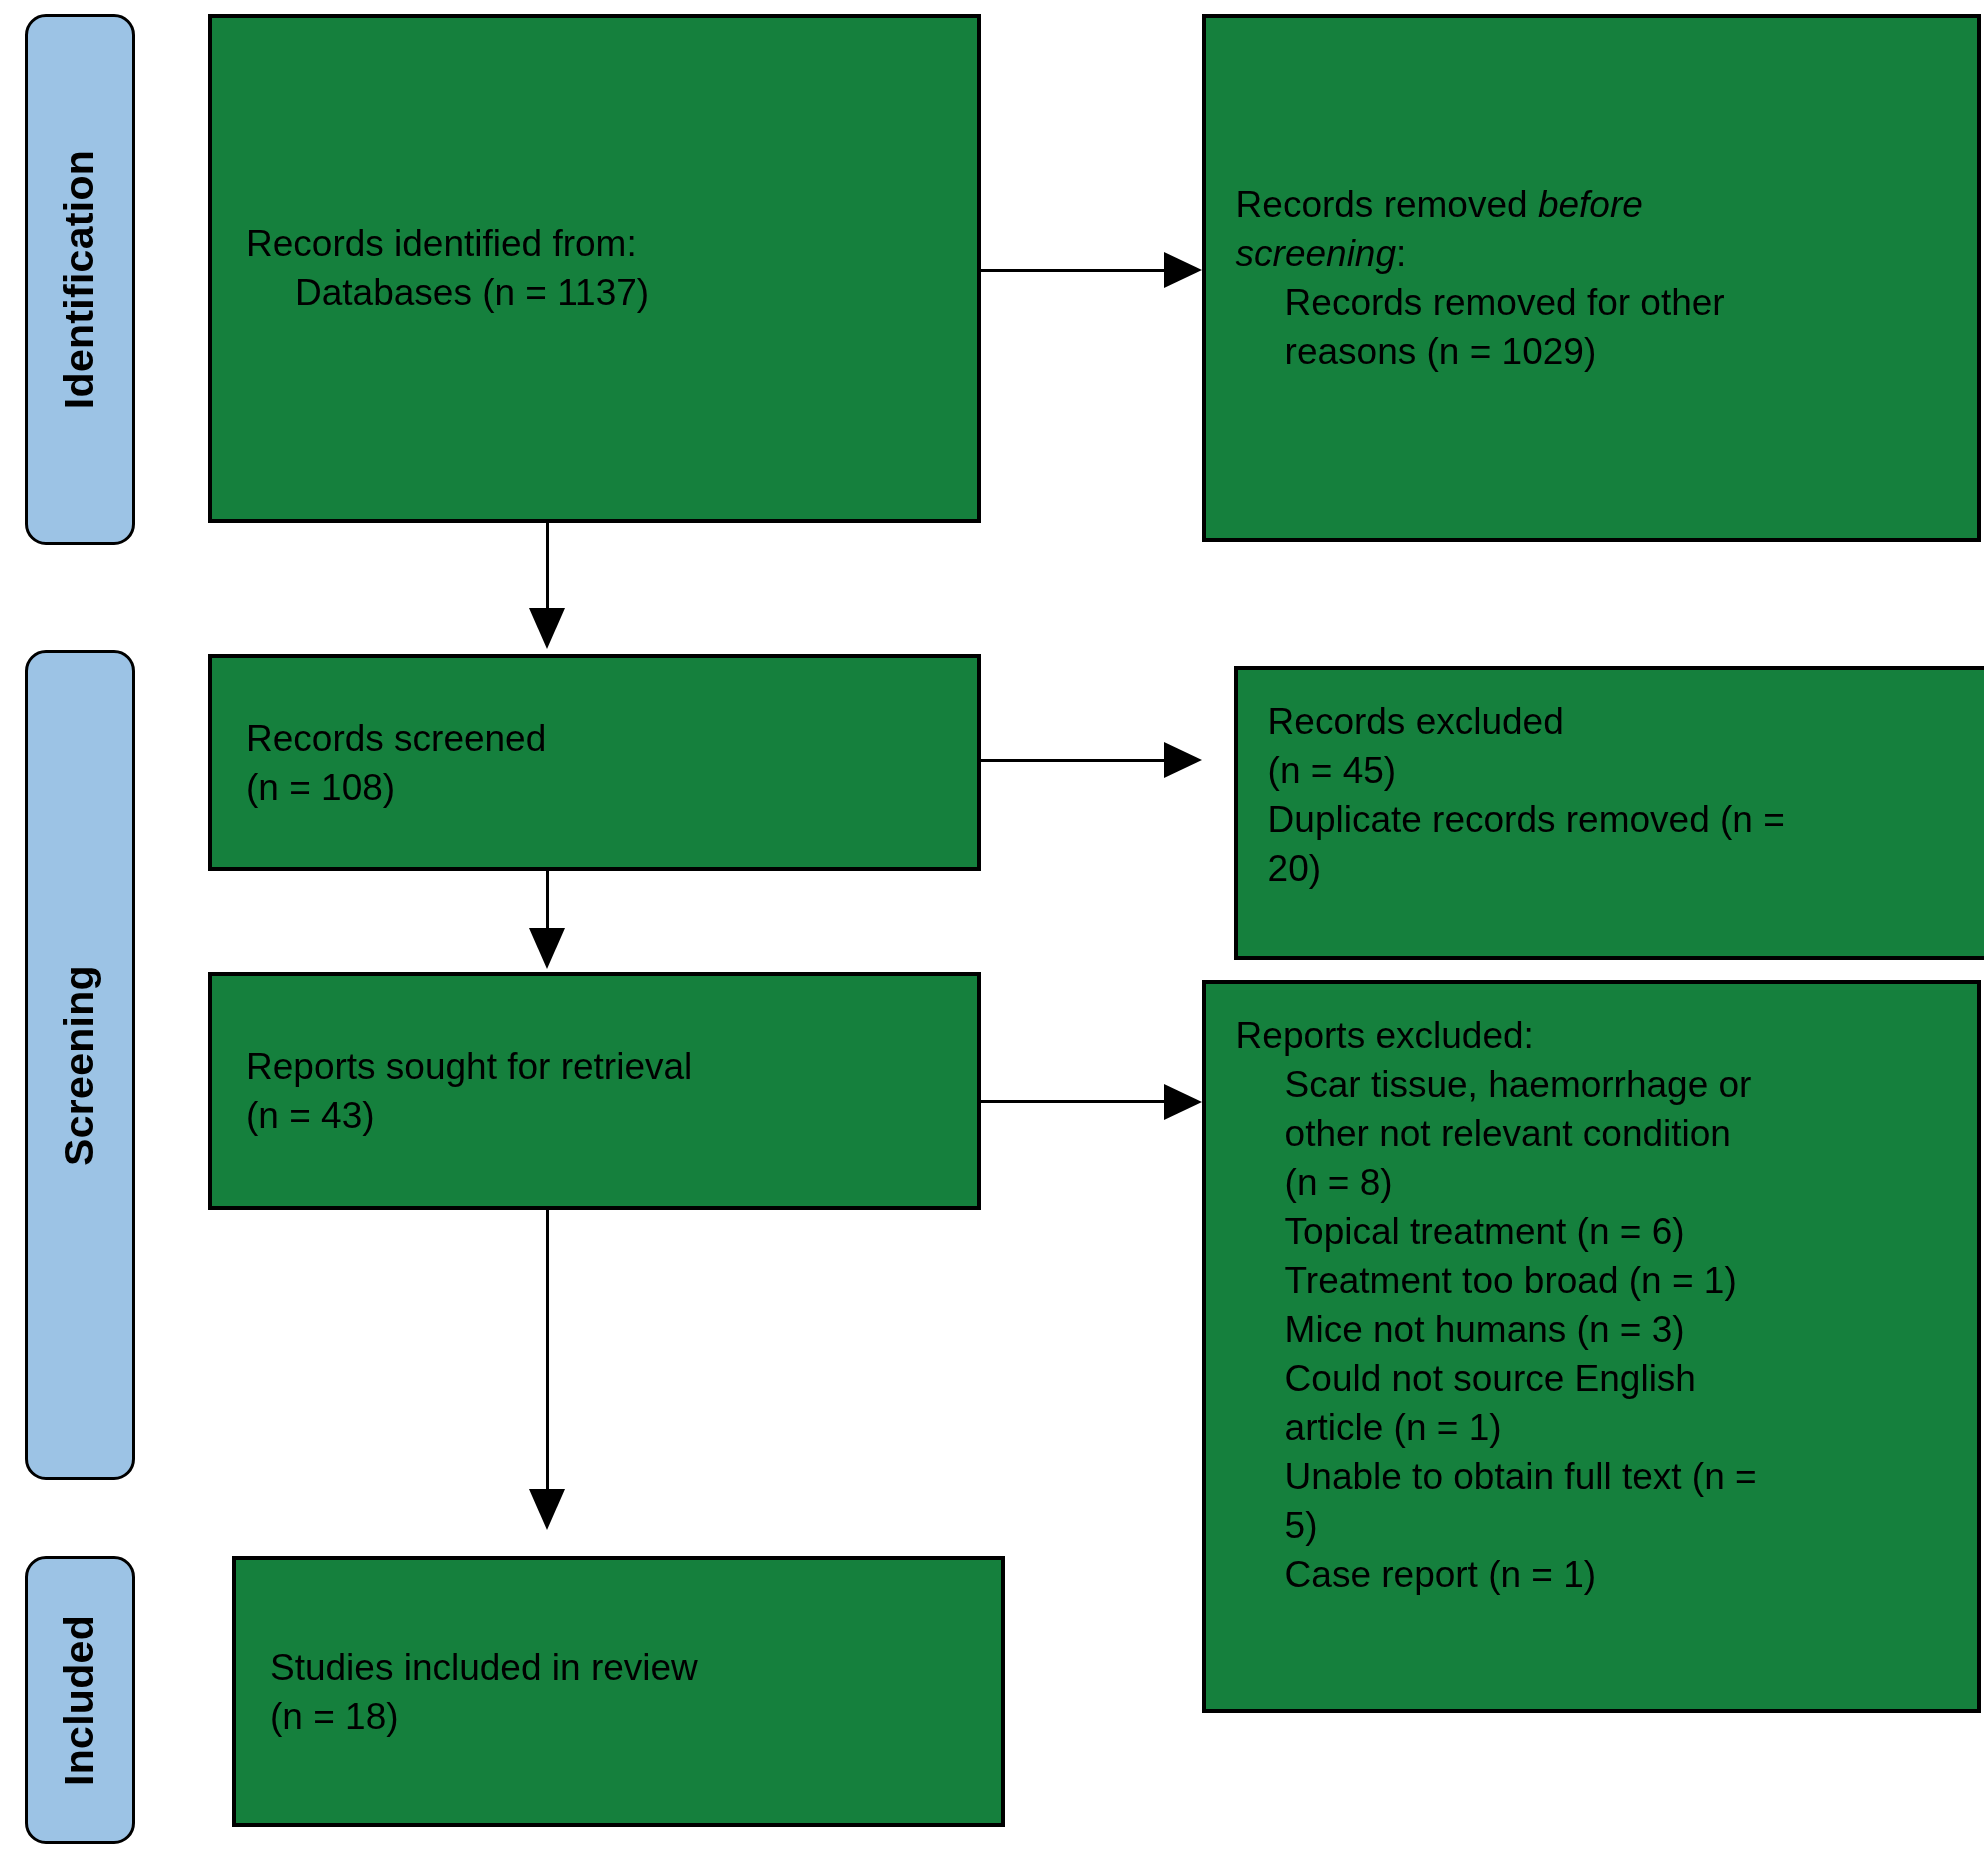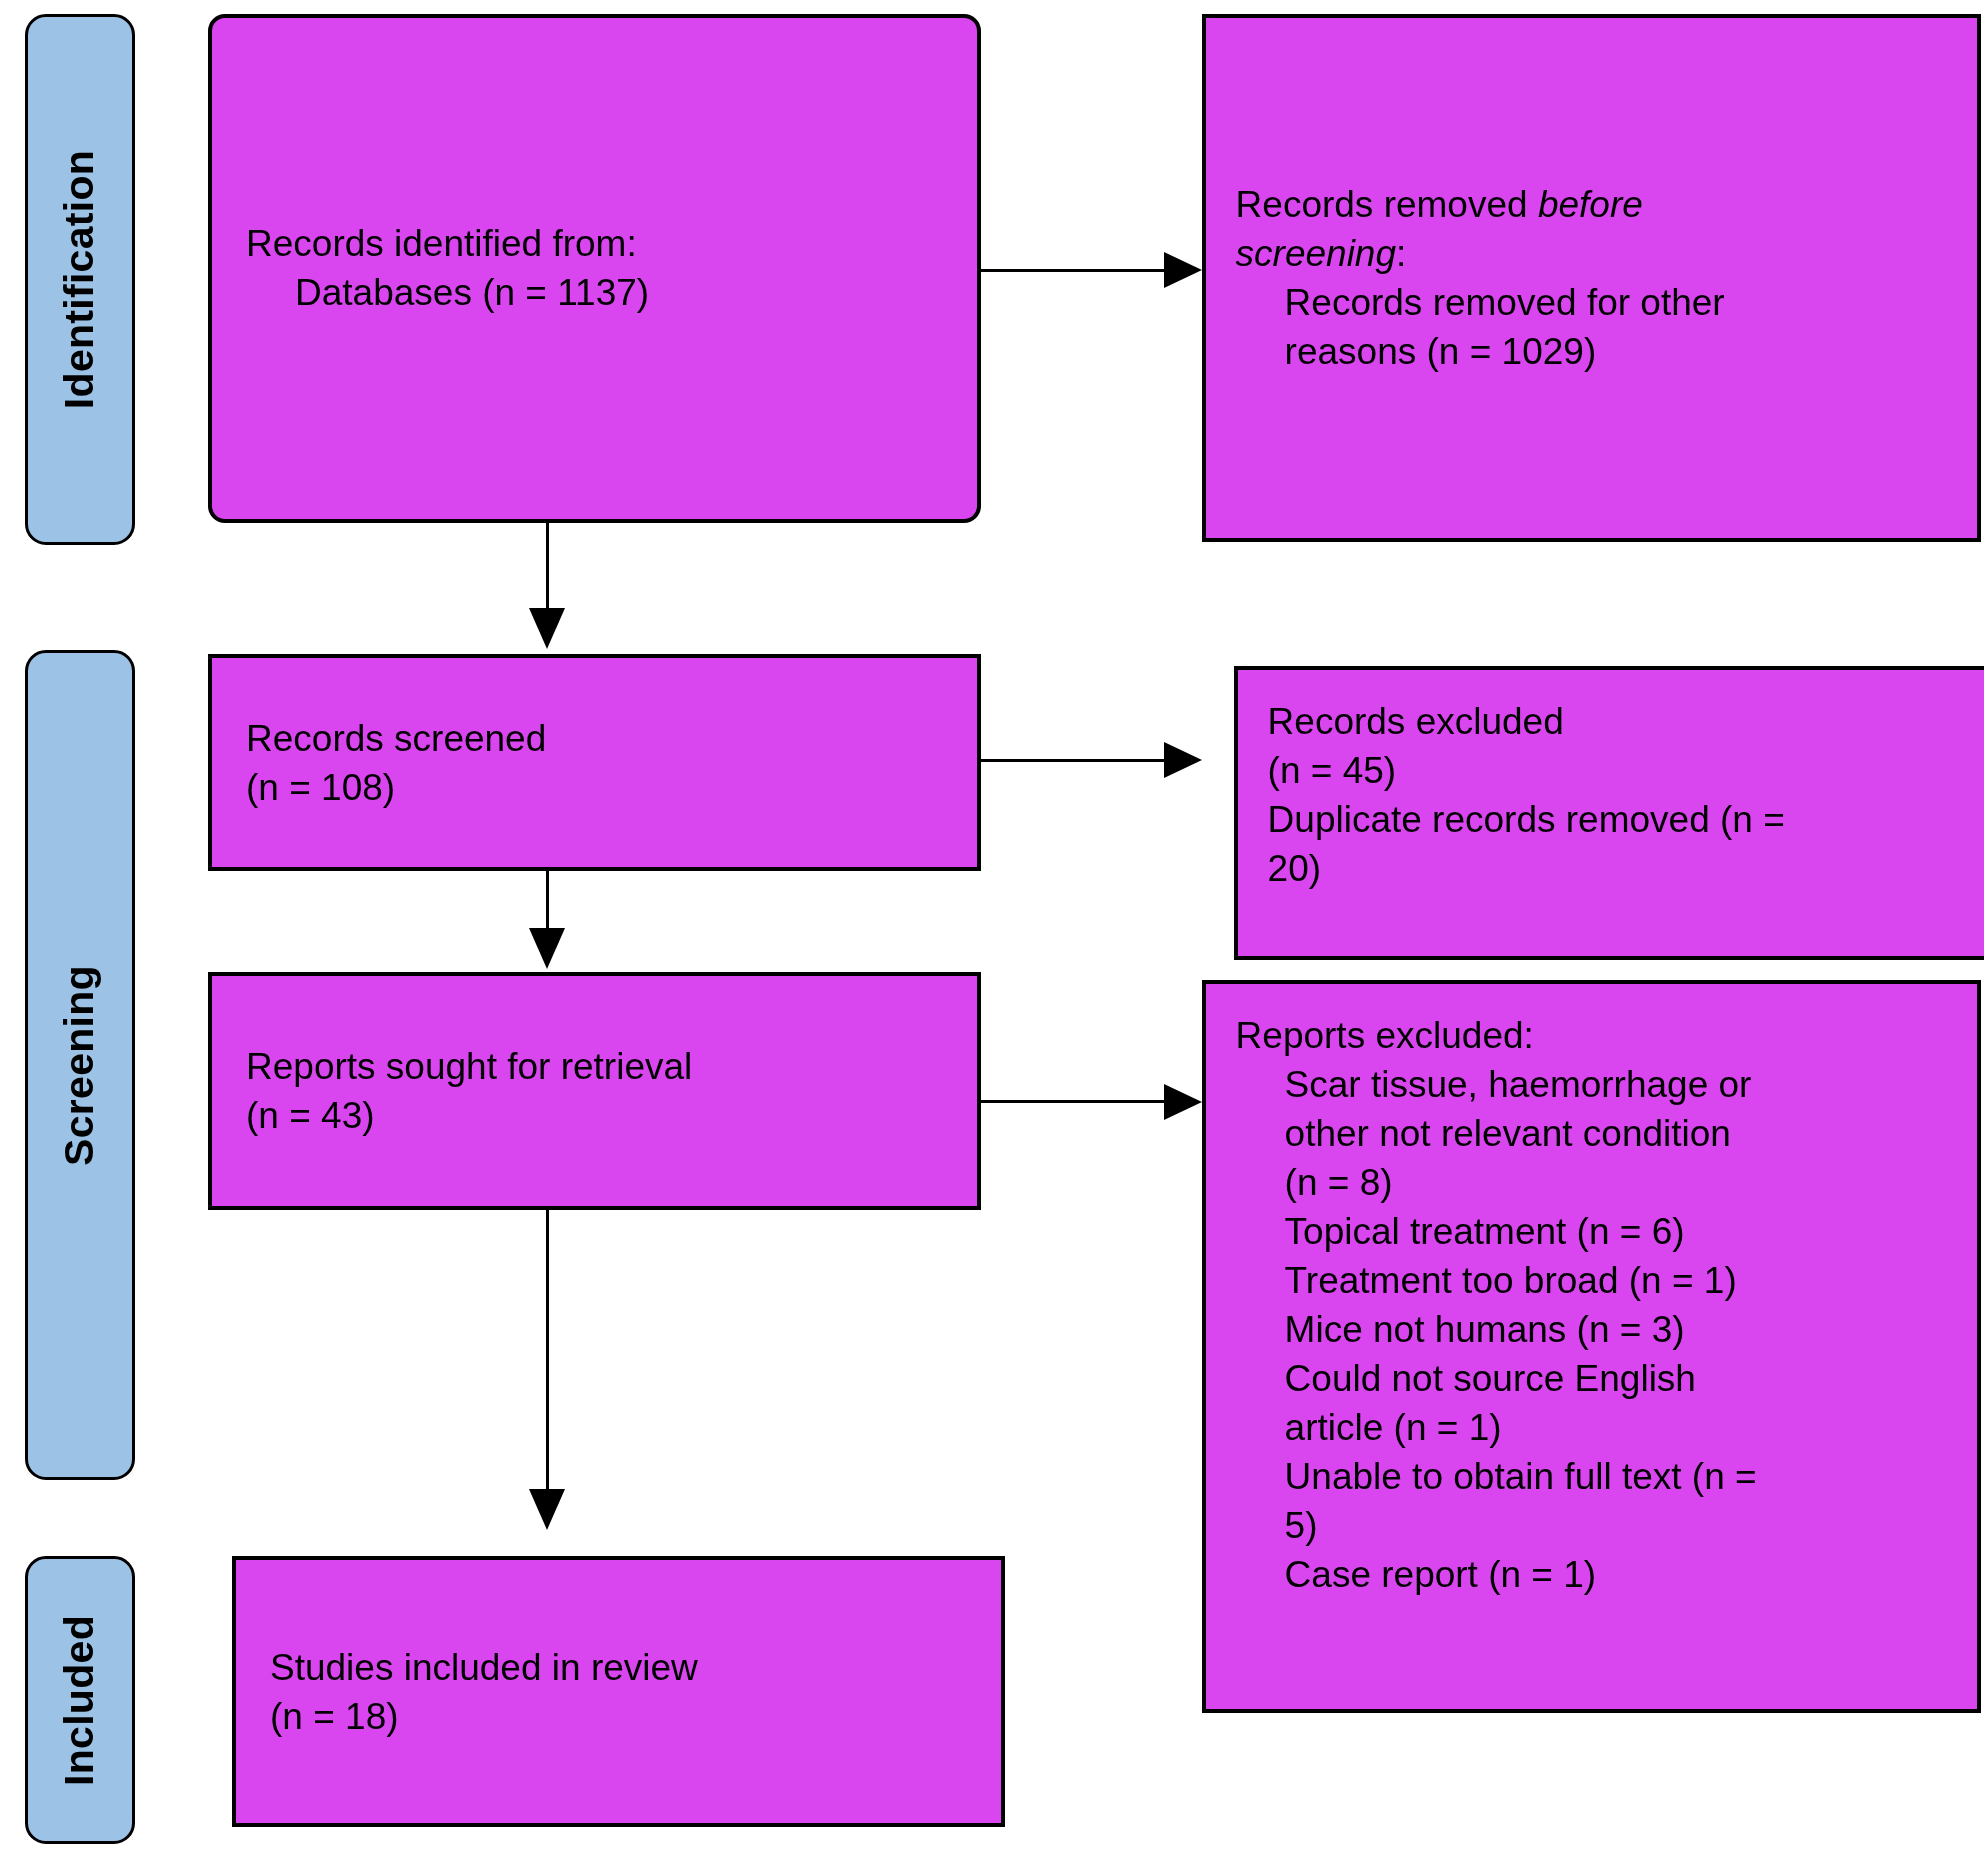--- a/index.html
+++ b/index.html
@@ -33,21 +33,21 @@
     font-weight: bold;
     font-size: 41px;
     line-height: 1;
     color: #000000;
     letter-spacing: 0.3px;
   }
 
   
   .flow-box {
     position: absolute;
-    background: #d946ef;
+    background: #15803d;
     border: 4.3px solid #000000;
     box-sizing: border-box;
     display: flex;
     flex-direction: column;
     justify-content: center;
     padding: 6.2px 14.8px 6.2px 34px;
   }
   .flow-box.top-aligned {
     justify-content: flex-start;
     padding-top: 27px;
@@ -99,21 +99,21 @@
   </div>
 
   <div class="phase-bar" style="left:24.6px; top:650px; width:110px; height:830px;">
     <span class="phase-label">Screening</span>
   </div>
 
   <div class="phase-bar" style="left:24.6px; top:1556px; width:110px; height:288px;">
     <span class="phase-label">Included</span>
   </div>
 
-  <div class="flow-box" style="left:208px; top:13.5px; width:773px; height:509px;border-radius:17px;">
+  <div class="flow-box" style="left:208px; top:13.5px; width:773px; height:509px;">
     <div class="box-line">Records identified from:</div>
     <div class="box-line indent-1">Databases (n = 1137)</div>
   </div>
 
   <div class="flow-box" style="left:208px; top:654px; width:773px; height:217px;">
     <div class="box-line">Records screened</div>
     <div class="box-line">(n = 108)</div>
   </div>
 
   <div class="flow-box" style="left:208px; top:972px; width:773px; height:238px;">

